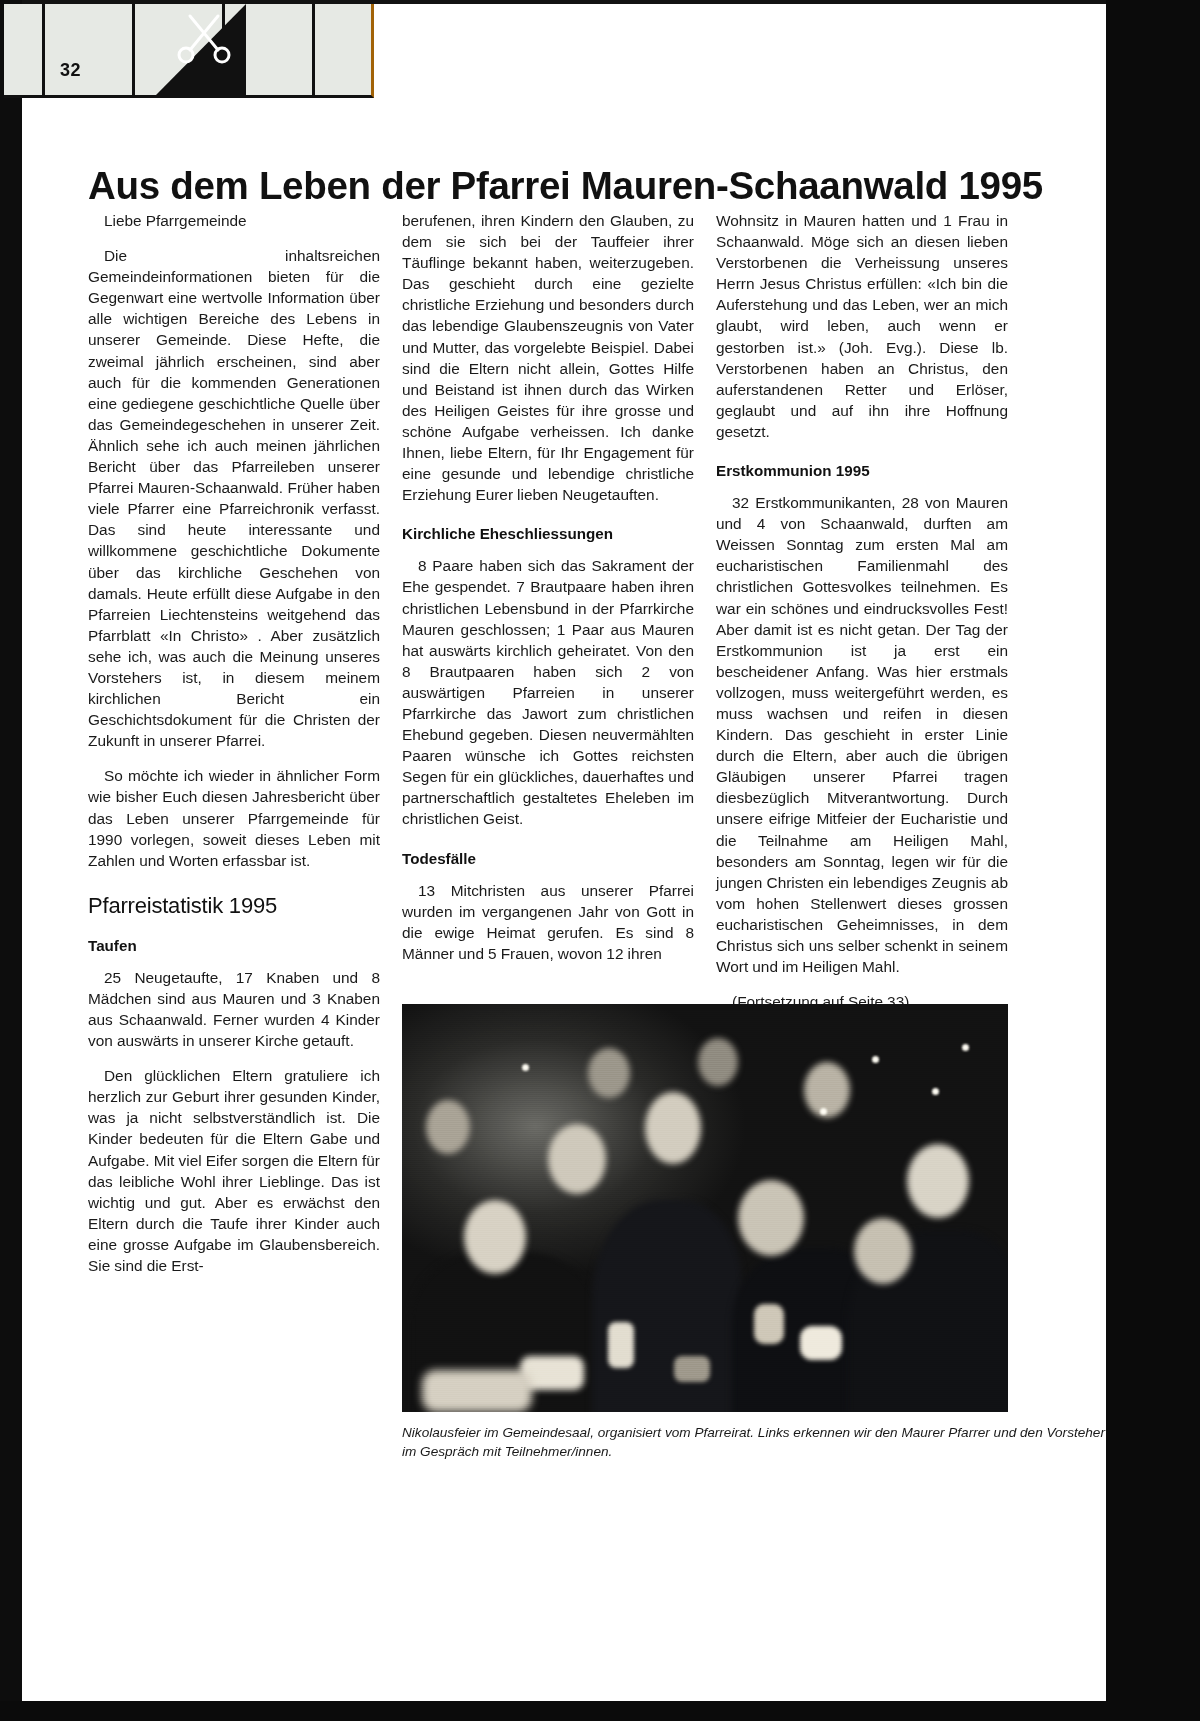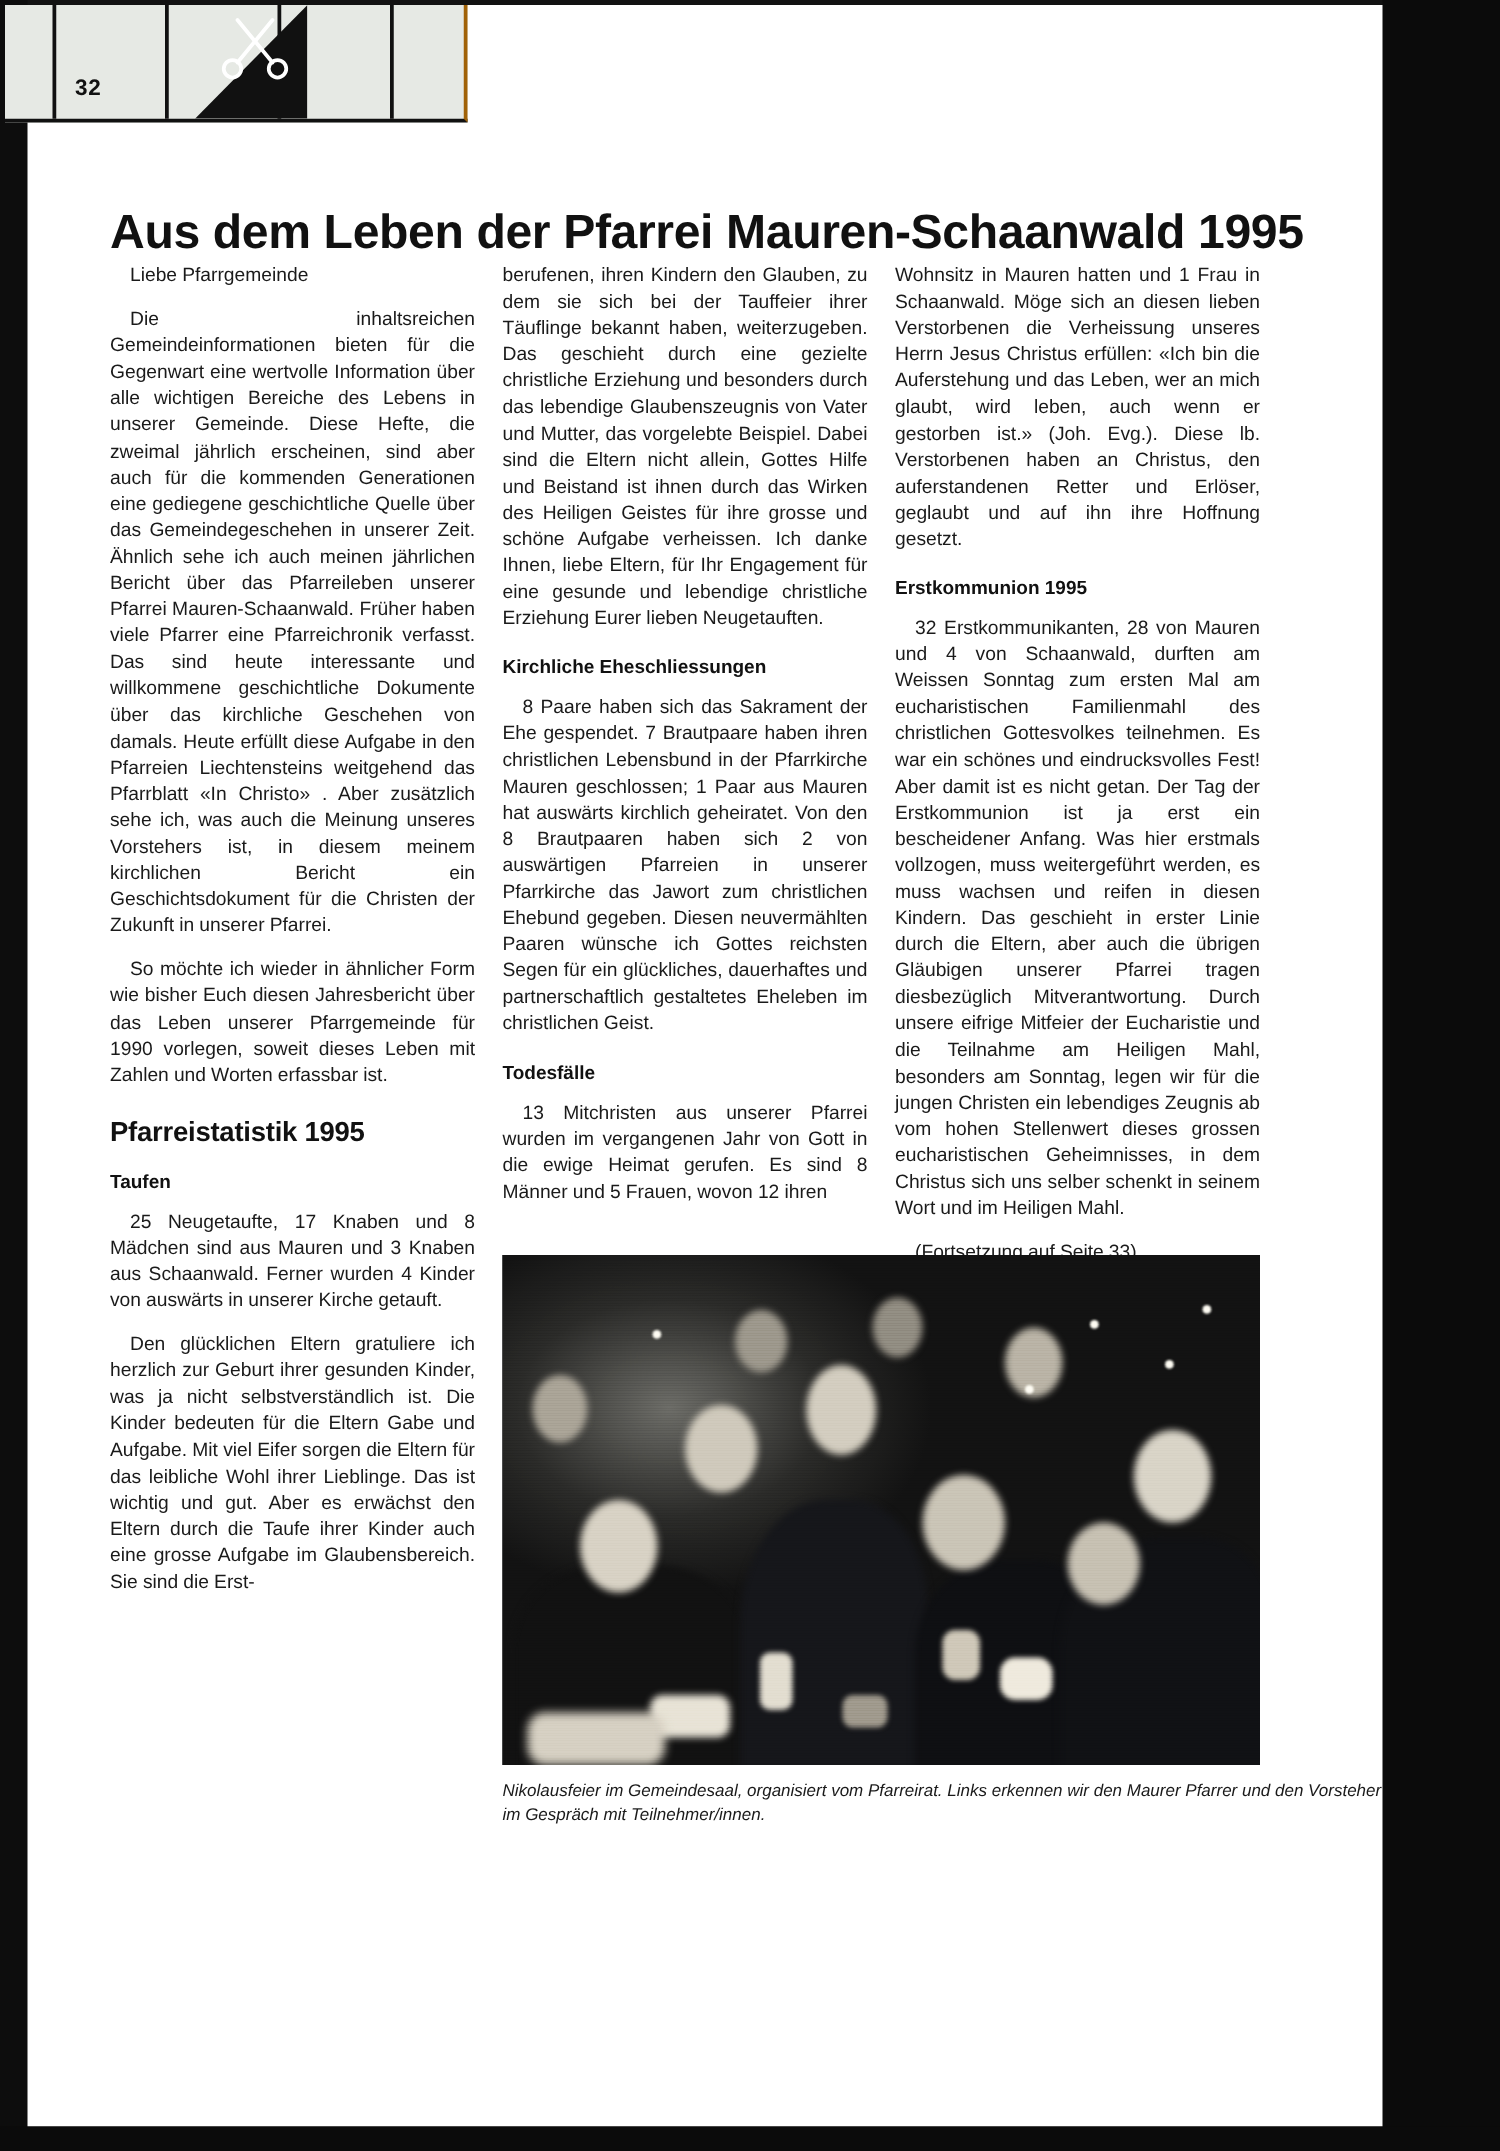--- a/index.html
+++ b/index.html
@@ -130,21 +130,21 @@
     -webkit-hyphens: none;
     hyphens: none;
     word-spacing: -0.2px;
   }
   .col p.noindent { text-indent: 0; }
   .col p.lead { text-indent: 16px; }
 
   h2.sec-major {
     margin: 22px 0 16px 0;
     font-size: 22px;
-    font-weight: bold;
+    font-weight: normal;
     color: #111;
     letter-spacing: -0.2px;
   }
   h3.sec-minor {
     margin: 18px 0 13px 0;
     font-size: 15.2px;
     font-weight: bold;
     color: #111;
   }
   h3.sec-minor.tight-top { margin-top: 20px; }

